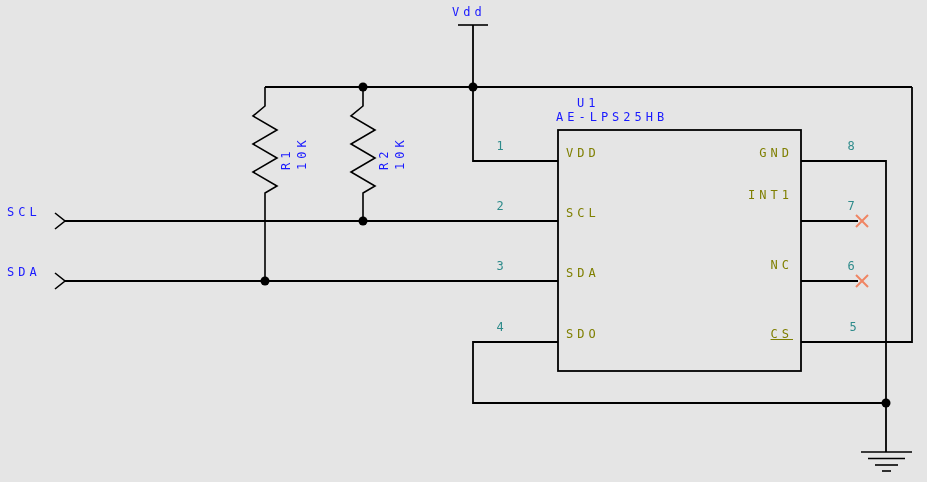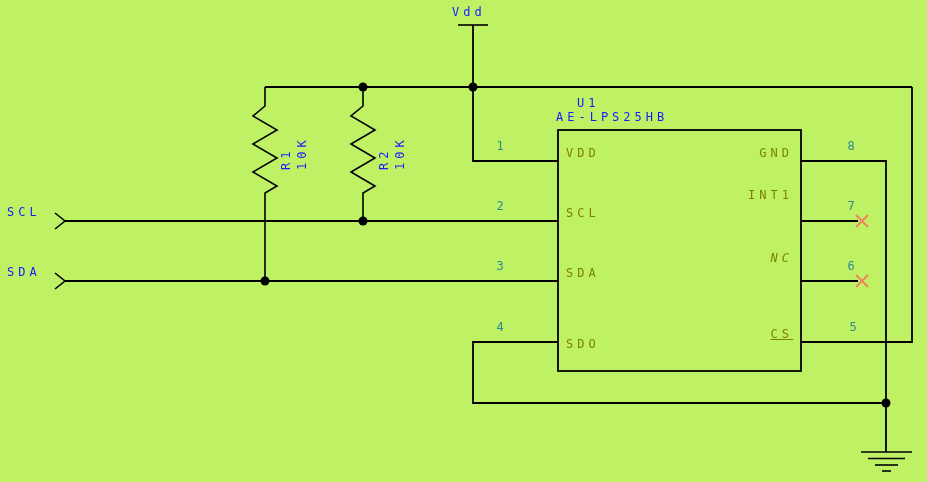--- a/index.html
+++ b/index.html
@@ -1,16 +1,16 @@
 <!DOCTYPE html>
 <html style="--label-blue: #1a1aff; --pin-olive: #7f7f00; --pinnum-teal: #2e8b8b; --noconnect-coral: #f08563; --wire-black: #000000;"><head>
 <meta charset="utf-8">
 <style>
   html,body{margin:0;padding:0;background:#ffffff;}
-  #canvas{position:relative;width:927px;height:482px;background:#bef264;overflow:hidden;
+  #canvas{position:relative;width:927px;height:482px;background:#e5e5e5;overflow:hidden;
           font-family:"DejaVu Sans Mono", monospace;}
   .txt{position:absolute;font-size:12px;letter-spacing:4px;line-height:13px;white-space:pre;}
   .blue{color:var(--label-blue);}
   .olive{color:var(--pin-olive);}
   .teal{color:var(--pinnum-teal);}
   .rot{transform:rotate(-90deg);transform-origin:0 0;}
   .num{width:16px;text-align:center;letter-spacing:0;}
   .rlabel{text-align:left;}
   svg .wire{stroke:var(--wire-black);stroke-width:1.8;fill:none;}
   svg .sym{stroke:var(--wire-black);stroke-width:1.6;fill:none;}
@@ -83,25 +83,25 @@
   <div class="txt blue rot" style="left:296px;top:170px;">10K</div>
   <div class="txt blue rot" style="left:378px;top:170px;">R2</div>
   <div class="txt blue rot" style="left:394px;top:170px;">10K</div>
 
   <div class="txt blue" style="left:556px;top:97px;margin-left:21px;">U1</div>
   <div class="txt blue" style="left:556px;top:111px;">AE-LPS25HB</div>
 
   <div class="txt olive" style="left:566px;top:147px;">VDD</div>
   <div class="txt olive" style="left:566px;top:207px;">SCL</div>
   <div class="txt olive" style="left:566px;top:267px;">SDA</div>
-  <div class="txt olive" style="left:566px;top:338px;">SDO</div>
+  <div class="txt olive" style="left:566px;top:328px;">SDO</div>
 
   <div class="txt olive rlabel" style="right:134px;top:147px;">GND</div>
   <div class="txt olive rlabel" style="right:134px;top:189px;">INT1</div>
-  <div class="txt olive rlabel" style="right:134px;top:252px;font-style:italic;">NC</div>
+  <div class="txt olive rlabel" style="right:134px;top:259px;">NC</div>
   <div class="txt olive rlabel" style="right:134px;top:328px;text-decoration:underline;">CS</div>
 
   <div class="txt teal num" style="left:492px;top:140px;">1</div>
   <div class="txt teal num" style="left:492px;top:200px;">2</div>
   <div class="txt teal num" style="left:492px;top:260px;">3</div>
   <div class="txt teal num" style="left:492px;top:321px;">4</div>
 
   <div class="txt teal num" style="left:843px;top:140px;">8</div>
   <div class="txt teal num" style="left:843px;top:200px;">7</div>
   <div class="txt teal num" style="left:843px;top:260px;">6</div>

